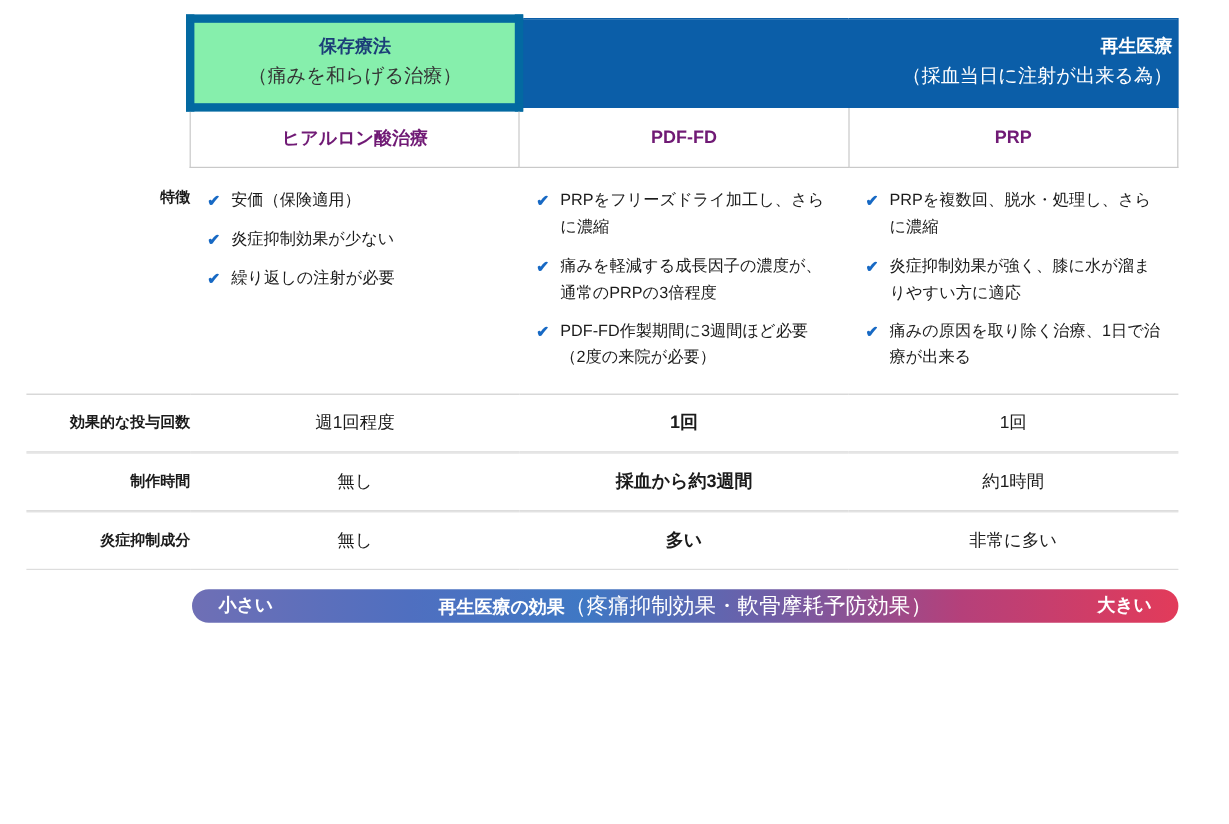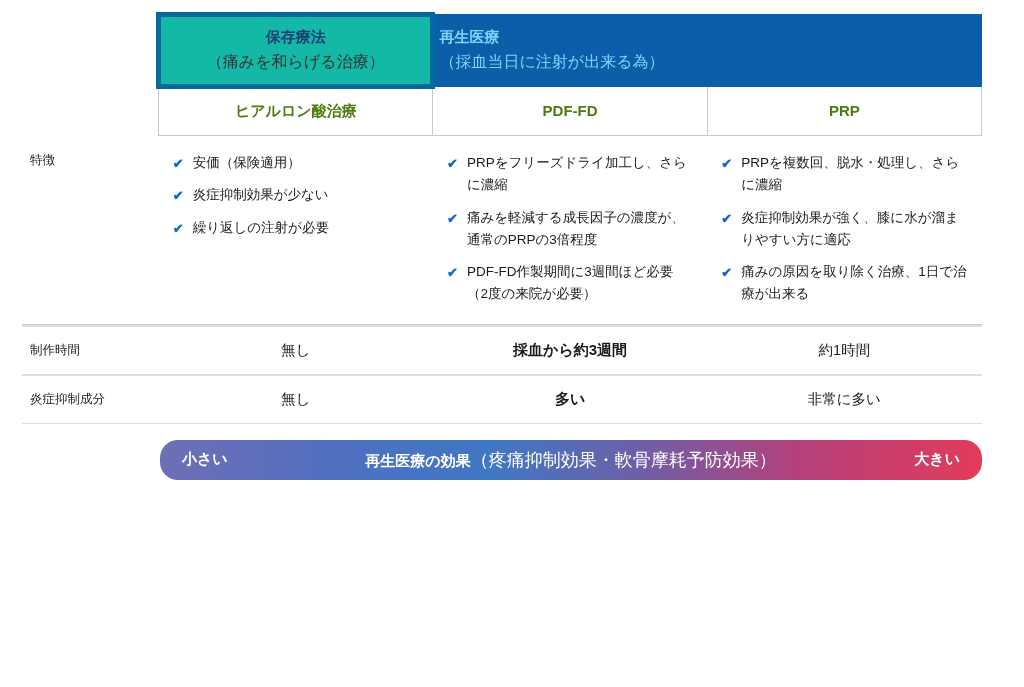--- a/index.html
+++ b/index.html
@@ -30,30 +30,30 @@
   table.compare col.c0 { width: 136px; }
   table.compare col.c1 { width: 273px; }
   table.compare col.c2 { width: 273px; }
   table.compare col.c3 { width: 273px; }
 
   td, th { padding: 0; vertical-align: middle; }
 
   
   .hdr-blank { border: none; background: #ffffff; }
   .hdr-cons {
-    background: #14b8a6;
-    border: 5px solid #0369a1;
+    background: #86efac;
+    border: 7px solid #0369a1;
     text-align: center;
     padding: 9px 4px 10px;
   }
   .hdr-regen {
     background: #0b5ea8;
     border: 1px solid #0b5ea8;
-    text-align: left;
-    color: #7dd3fc;
+    text-align: right;
+    color: #ffffff;
     padding: 9px 4px 10px;
   }
   .hdr-title {
     font-size: 15px;
     font-weight: bold;
     line-height: 1.5;
   }
   .hdr-sub {
     font-size: 16px;
     line-height: 1.6;
@@ -64,31 +64,31 @@
 
   
   .sub-blank { border: none; background: #ffffff; }
   .sub-name {
     background: #ffffff;
     border: 1px solid #c9c9c9;
     border-top: none;
     text-align: center;
     font-size: 15px;
     font-weight: bold;
-    color: #4d7c0f;
+    color: #701a75;
     padding: 13px 4px 14px;
   }
 
   
   .rowlabel {
     font-size: 12.5px;
-    font-weight: normal;
+    font-weight: bold;
     color: #1b1b1b;
     padding: 14px 0 14px 8px;
-    text-align: left;
+    text-align: right;
     vertical-align: top;
     white-space: nowrap;
   }
   .rowlabel.mid { vertical-align: middle; }
 
   .cell {
     text-align: center;
     font-size: 14.5px;
     color: #1b1b1b;
     padding: 14px 10px;
@@ -132,21 +132,21 @@
     line-height: 0;
   }
   .rule.top td { border-bottom: 1px solid #cfcfcf; }
 
   
   .barwrap {
     margin: 16px 0 0 160px;
     width: 822px;
   }
   .bar {
-    height: 40px;
+    height: 28px;
     border-radius: 18px;
     background: linear-gradient(90deg, #6f6fb5 0%, #4f6fc0 22%, #3f78c4 40%, #6d5fa8 58%, #b5407a 78%, #e23b5a 100%);
     color: #ffffff;
     display: flex;
     align-items: center;
     justify-content: space-between;
     padding: 0 22px;
     box-sizing: border-box;
   }
   .bar .side {
@@ -218,20 +218,26 @@
             <li><span class="check">✔</span><span>炎症抑制効果が強く、膝に水が溜まりやすい方に適応</span></li>
             <li><span class="check">✔</span><span>痛みの原因を取り除く治療、1日で治療が出来る</span></li>
           </ul>
         </td>
       </tr>
 
       <tr class="rule top">
           <td colspan="4"></td>
         </tr>
 
+      <tr>
+        <td class="rowlabel mid">効果的な投与回数</td>
+        <td class="cell">週1回程度</td>
+        <td class="cell bold">1回</td>
+        <td class="cell">1回</td>
+      </tr>
 
       <tr class="rule">
           <td colspan="4"></td>
         </tr>
 
 
       <tr class="rule">
           <td colspan="4"></td>
         </tr>
 

